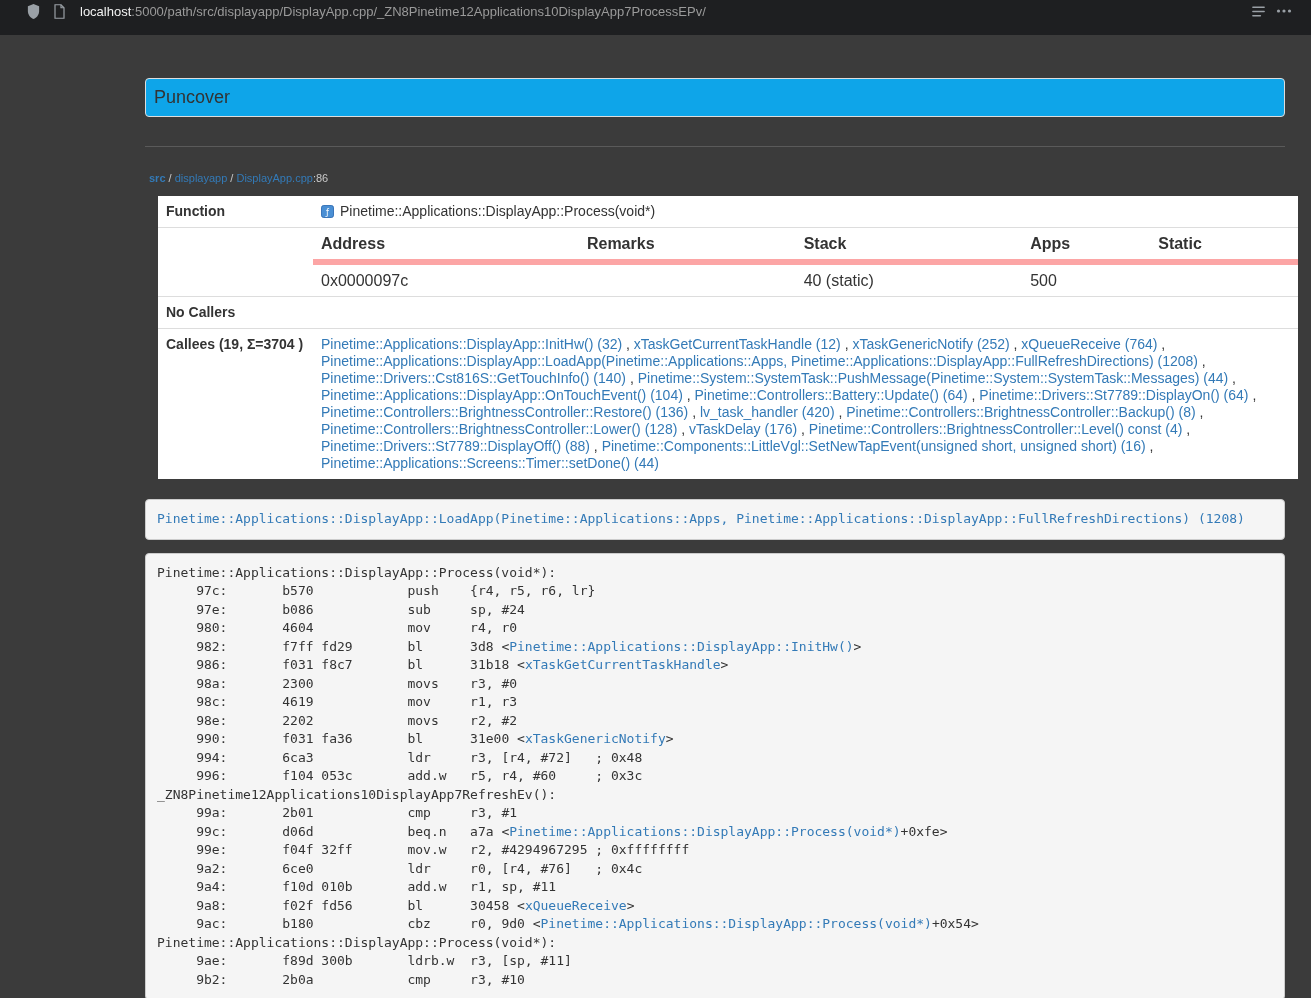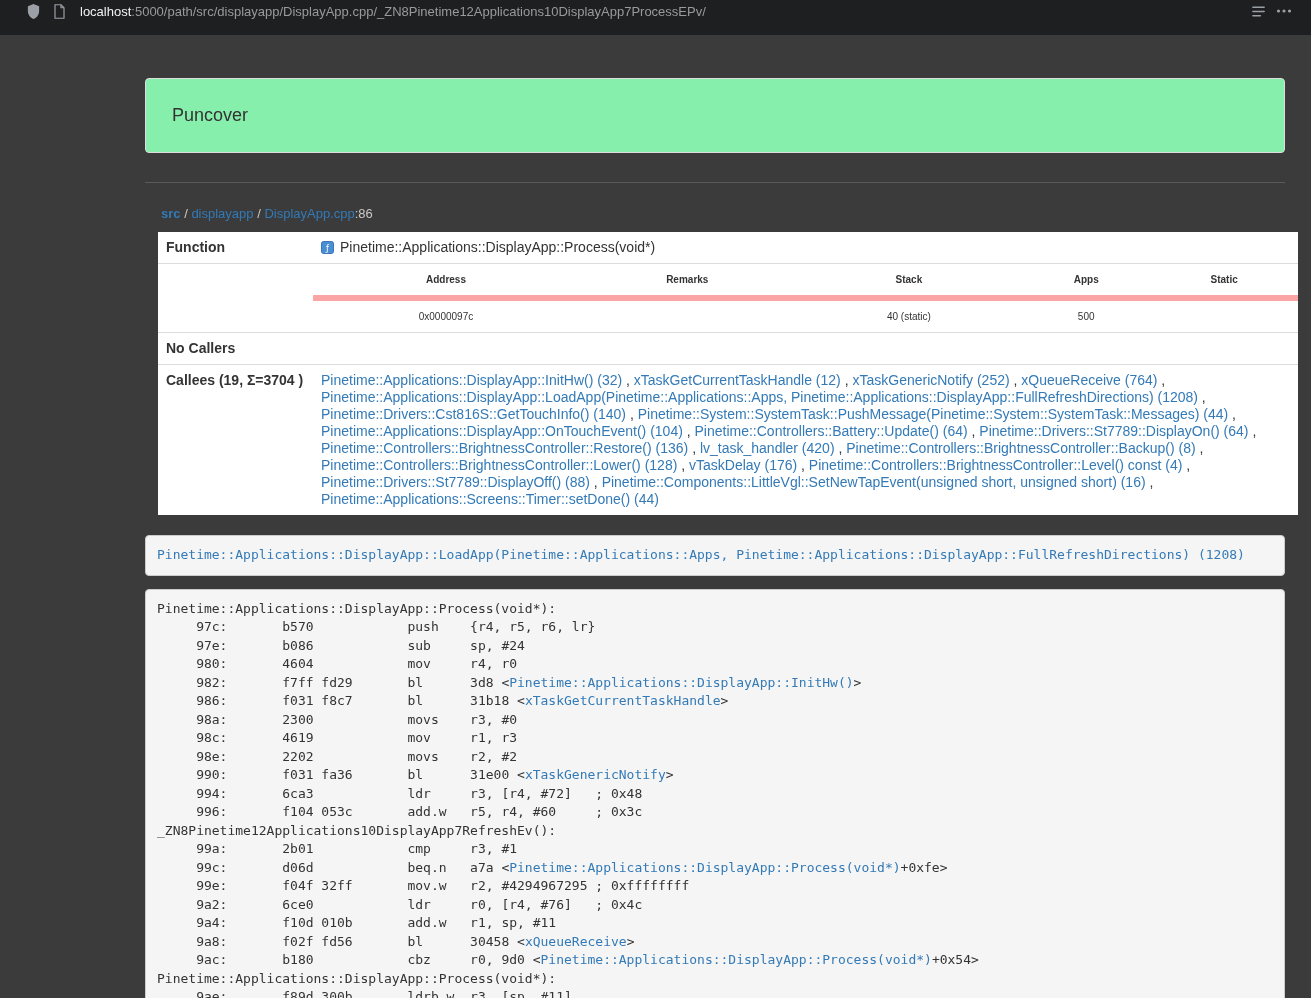--- a/index.html
+++ b/index.html
@@ -26,46 +26,46 @@
     margin-left:8px; font-size:13px; color:#9a9a9a;
     white-space:nowrap; overflow:hidden; cursor:text;
   }
   .url .host { color:#f2f2f2; }
   .spacer { flex:1 1 auto; }
 
   
   .container { width:1140px; margin-left:145px; }
 
   .panel {
-    margin-top:43px; background:#86efac;
-    border:1px solid #ddd; border-radius:4px; padding:26px;
+    margin-top:43px; background:#0ea5e9;
+    border:1px solid #ddd; border-radius:4px; padding:8px;
   }
   .panel h3 { margin:0; font-size:18px; font-weight:500; color:#333; line-height:21px; }
 
   hr.divider { border:none; border-top:1px solid #5a5a5a; margin:29px 0 0 0; }
 
-  .breadcrumb { margin:22px 0 9px 16px; font-size:13px; color:#c9c9c9; line-height:18px; }
+  .breadcrumb { margin:22px 0 9px 4px; font-size:11px; color:#c9c9c9; line-height:18px; }
   .breadcrumb a.first { font-weight:700; }
   .breadcrumb .sep, .breadcrumb .suffix { color:#c9c9c9; }
 
   
   table.ftable { width:100%; border-collapse:collapse; background:#fff; font-size:14px;margin-left:13px; }
   table.ftable > tbody > tr > th,
   table.ftable > tbody > tr > td {
     padding:7px 8px; text-align:left; vertical-align:top;
     border-top:1px solid #ddd; line-height:17px;
   }
   table.ftable > tbody > tr:first-child > th,
   table.ftable > tbody > tr:first-child > td { border-top:none; }
   table.ftable > tbody > tr > th { width:155px; font-weight:700; color:#333; white-space:nowrap; }
   td.nopad { padding:0 !important; }
 
   table.mtable { width:100%; border-collapse:collapse; }
   table.mtable th, table.mtable td {
-    padding:7px 8px; text-align:center; font-size:10px; line-height:17px;
+    padding:7px 8px; text-align:left; font-size:16px; line-height:17px;
   }
   table.mtable th { font-weight:700; }
   table.mtable td { border-top:6px solid #fca5a5; }
   .c1 { width:27%; } .c2 { width:22%; } .c3 { width:23%; } .c4 { width:13%; } .c5 { width:15%; }
 
   td.callees { line-height:20px; }
   td.callees .sep { color:#333; }
 
   .ficon { display:inline-block; vertical-align:-2px; margin-right:6px; line-height:0; }
 

